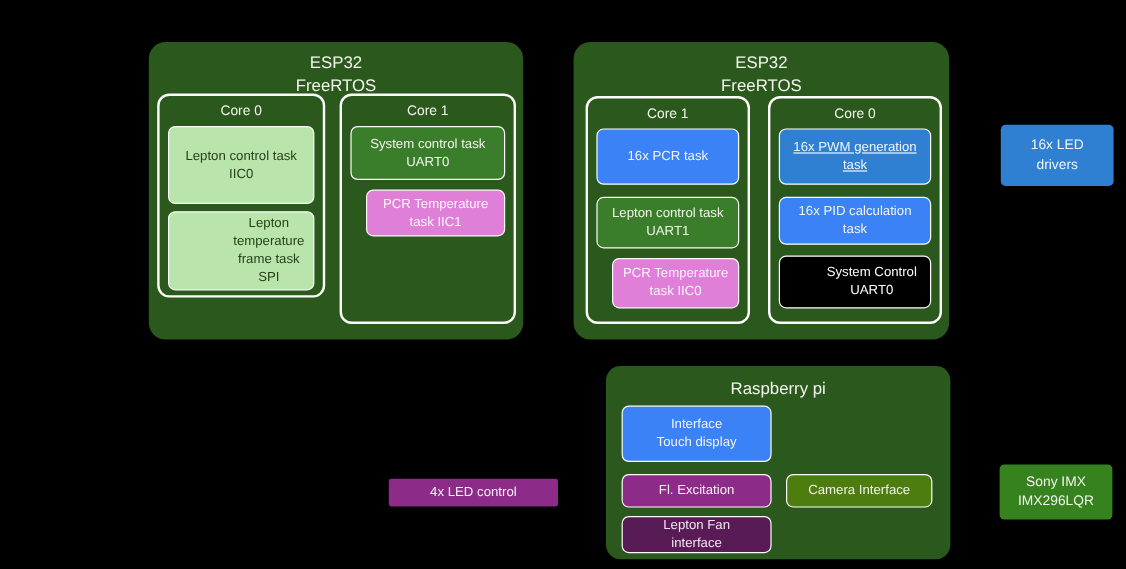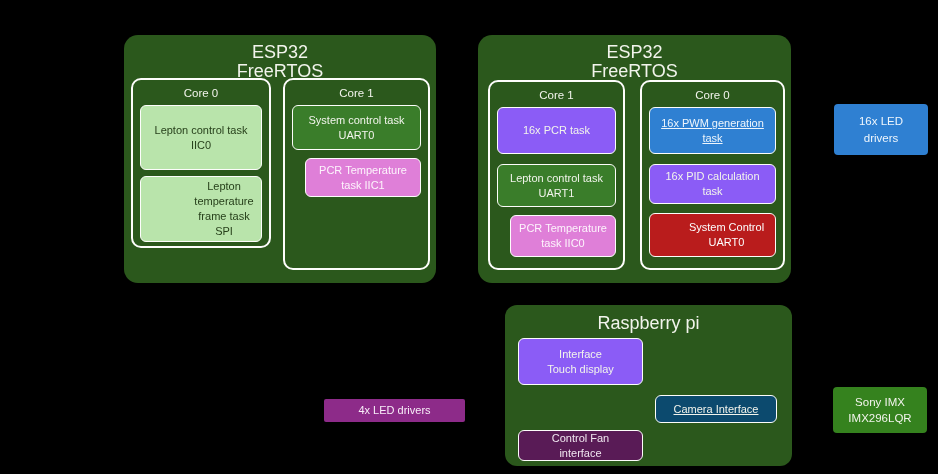--- a/index.html
+++ b/index.html
@@ -6,41 +6,41 @@
   #canvas{
     position:relative;width:938px;height:474px;background:#000000;
     font-family:"Liberation Sans", sans-serif;overflow:hidden;
   }
   .abs{position:absolute;box-sizing:border-box;}
   .center{display:flex;align-items:center;justify-content:center;text-align:center;}
   .pre{white-space:pre-line;}
 
   
   .container-green{background:#2b581c;border-radius:14px;}
-  .container-title{color:#f2f4ec;font-size:18px;text-align:center;line-height:19px;}
+  .container-title{color:#f2f4ec;font-size:14px;text-align:center;line-height:19px;}
 
   
   .core-box{border:2px solid #fdfdfb;border-radius:10px;background:transparent;
             display:flex;flex-direction:column;align-items:stretch;}
   .core-label{color:#f2f4ec;font-size:11.5px;text-align:center;padding:7px 0 6px 0;}
 
   
   .task{border:1.5px solid #fdfdfb;border-radius:6px;margin:0 7px;
         display:flex;align-items:center;justify-content:center;text-align:center;
         font-size:11px;line-height:1.35;white-space:pre-line;}
   .t-lightgreen{background:#b9e4ab;color:#27401b;}
   .t-medgreen{background:#8fd573;color:#f6fbf2;}
   .t-green{background:#3a7d2a;color:#f2f4ec;}
-  .t-darkgreen{background:#8b5cf6;color:#f2f4ec;}
+  .t-darkgreen{background:#3b82f6;color:#f2f4ec;}
   .t-pink{background:#df7fd8;color:#fdf4fc;margin-left:20px;}
   .t-blue{background:#2f80d2;color:#eef5fc;}
-  .t-lightblue{background:#b91c1c;color:#fdfdfd;padding-left:28px;}
+  .t-lightblue{background:#000000;color:#fdfdfd;padding-left:28px;}
   .t-purple{background:#8d2b89;color:#f8eef8;}
   .t-darkpurple{background:#591b56;color:#f0e6f0;}
-  .t-camgreen{background:#0c4a6e;color:#f2f4ec;text-decoration:underline;}
+  .t-camgreen{background:#4d7c0f;color:#f2f4ec;}
 
   
   .periph{display:flex;align-items:center;justify-content:center;text-align:center;
           font-size:11.5px;line-height:1.4;white-space:pre-line;border:none;}
   .flir{background:#b7e3a8;border-radius:10px;color:#203317;font-size:13px;line-height:1.7;}
   .rounded-sm{border-radius:4px;}
   .flat{border-radius:2px;font-size:11px;}
 </style>
 </head>
 <body>
@@ -92,27 +92,28 @@
       <div class="task t-lightblue" style="height:42px;">System Control
 UART0</div>
     </div>
   </div>
 
   <div class="abs container-green" style="left:505px;top:305px;width:287px;height:161px;border-radius:12px;">
     <div class="container-title" style="padding-top:9px;">Raspberry pi</div>
 
     <div class="abs task t-darkgreen" style="left:13px;top:33px;width:125px;height:47px;margin:0;">Interface
 Touch display</div>
+    <div class="abs task t-purple" style="left:13px;top:90px;width:125px;height:28px;margin:0;">Fl. Excitation</div>
     <div class="abs task t-camgreen" style="left:150px;top:90px;width:122px;height:28px;margin:0;">Camera Interface</div>
-    <div class="abs task t-darkpurple" style="left:13px;top:125px;width:125px;height:31px;margin:0;">Control Fan
+    <div class="abs task t-darkpurple" style="left:13px;top:125px;width:125px;height:31px;margin:0;">Lepton Fan
 interface</div>
   </div>
 
   <div class="abs periph t-blue rounded-sm" style="left:834px;top:104px;width:94px;height:51px;">16x LED
 drivers</div>
 
   <div class="abs periph rounded-sm" style="left:833px;top:387px;width:94px;height:46px;background:#35821e;color:#f2f4ec;">Sony IMX
 IMX296LQR</div>
 
-  <div class="abs periph t-purple flat" style="left:324px;top:399px;width:141px;height:23px;">4x LED drivers</div>
+  <div class="abs periph t-purple flat" style="left:324px;top:399px;width:141px;height:23px;">4x LED control</div>
 
 
 </div>
 
 </body></html>

